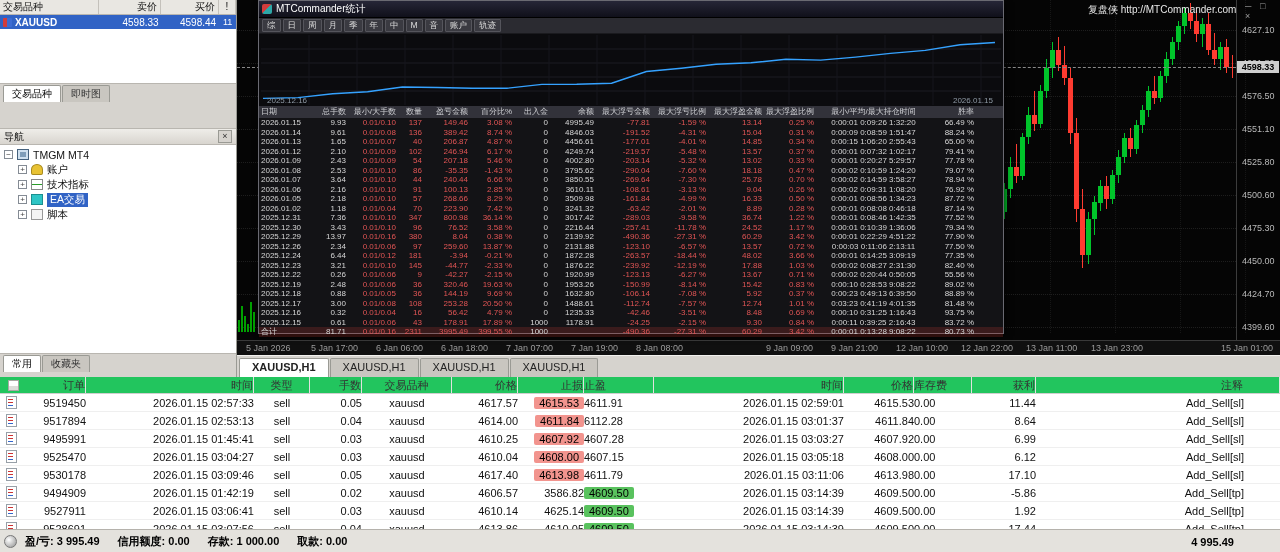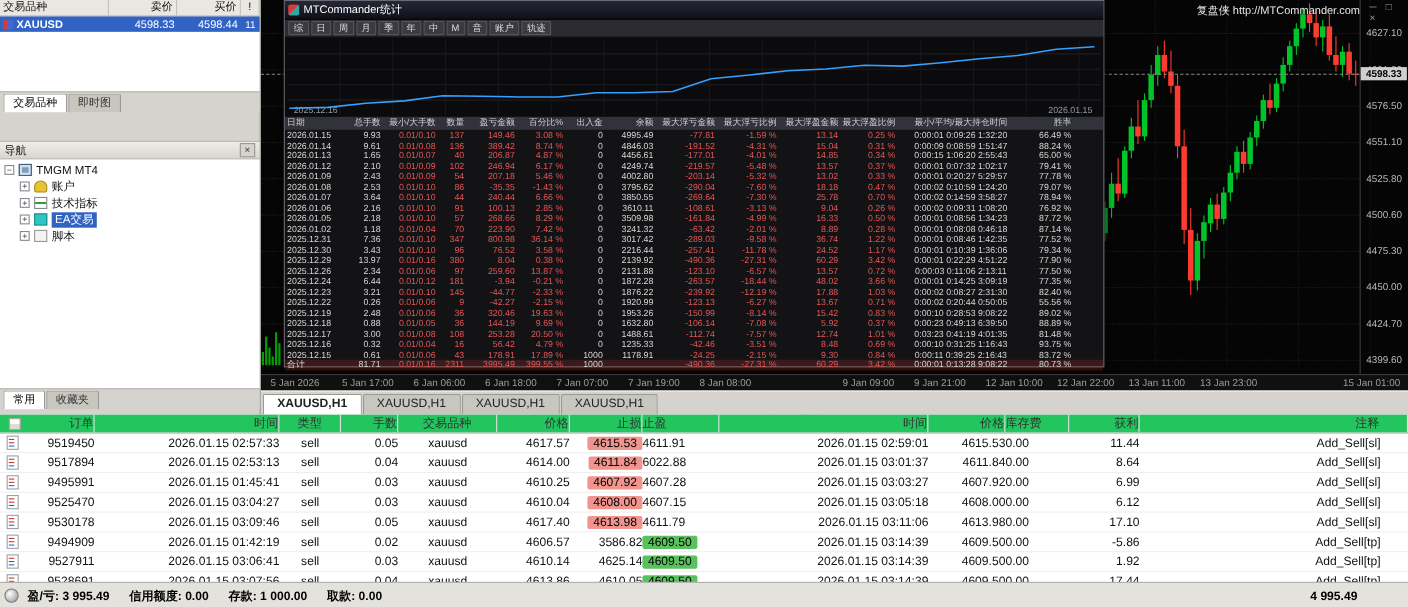--- a/index.html
+++ b/index.html
@@ -97,21 +97,21 @@
   #terminal{position:absolute;left:0;top:377px;width:1280px;height:152px;background:#fff;z-index:6}
   #t-head{height:16px;background:#22c55e;border-bottom:1px solid #cfcfcf;display:flex;align-items:center;
           font-size:11px;color:#333}
   #t-head .hcell{border-right:1px solid #e2e1df;box-sizing:border-box;height:16px;line-height:16px}
   .trow{height:17px;display:flex;align-items:center;font-size:11px;color:#111;border-bottom:1px solid #efefef}
   .tc0{width:22px;display:flex;justify-content:center}.tc1{width:64px;text-align:right}
   .tc2{width:168px;text-align:right}.tc3{width:56px;text-align:center}.tc4{width:52px;text-align:right}
   .tc5{width:90px;text-align:center}.tc6{width:66px;text-align:right}.tc7{width:66px;text-align:right}
   .tc8{width:70px;text-align:left}.tc9{width:190px;text-align:right}.tc10{width:70px;text-align:right}
   .tc11{width:58px;text-align:left}.tc12{width:64px;text-align:right}
-  .tc13{flex:1;text-align:right;padding-right:25px;box-sizing:border-box}
+  .tc13{flex:1;text-align:right;padding-right:36px;box-sizing:border-box}
   .pill{display:inline-block;border-radius:2px;padding:0 5px;color:#000}
   .pill.red{background:#f2948e}
   .pill.green{background:#59c25e}
   .doc{width:9px;height:11px;background:#fff;border:1px solid #98a0a8;position:relative}
   .doc:after{content:"";position:absolute;left:1px;top:2px;width:5px;height:1px;background:#c33;
              box-shadow:0 3px 0 #c33,0 6px 0 #36c}
   .grid-ic{width:9px;height:9px;border:1px solid #a9a9a4;background:linear-gradient(#fff 50%,#dcdcd8 50%);margin-left:5px}
   
   #status-bar{position:absolute;left:0;top:529px;width:1280px;height:23px;background:#e4e2dd;
               border-top:1px solid #b5b2ac;display:flex;align-items:center;z-index:7;font-size:11px;
@@ -823,21 +823,21 @@
         <span class="tc0">
           <span class="doc"></span>
         </span>
         <span class="tc1">9517894</span>
         <span class="tc2">2026.01.15 02:53:13</span>
         <span class="tc3">sell</span>
         <span class="tc4">0.04</span>
         <span class="tc5">xauusd</span>
         <span class="tc6">4614.00</span>
         <span class="tc7"><span class="pill red">4611.84</span></span>
-        <span class="tc8"><span>6022.88</span></span>
+        <span class="tc8"><span>6112.28</span></span>
         <span class="tc9">2026.01.15 03:01:37</span>
         <span class="tc10">4611.84</span>
         <span class="tc11">0.00</span>
         <span class="tc12">8.64</span>
         <span class="tc13">Add_Sell[sl]</span>
       </div>
       <div class="trow">
         <span class="tc0">
           <span class="doc"></span>
         </span>

